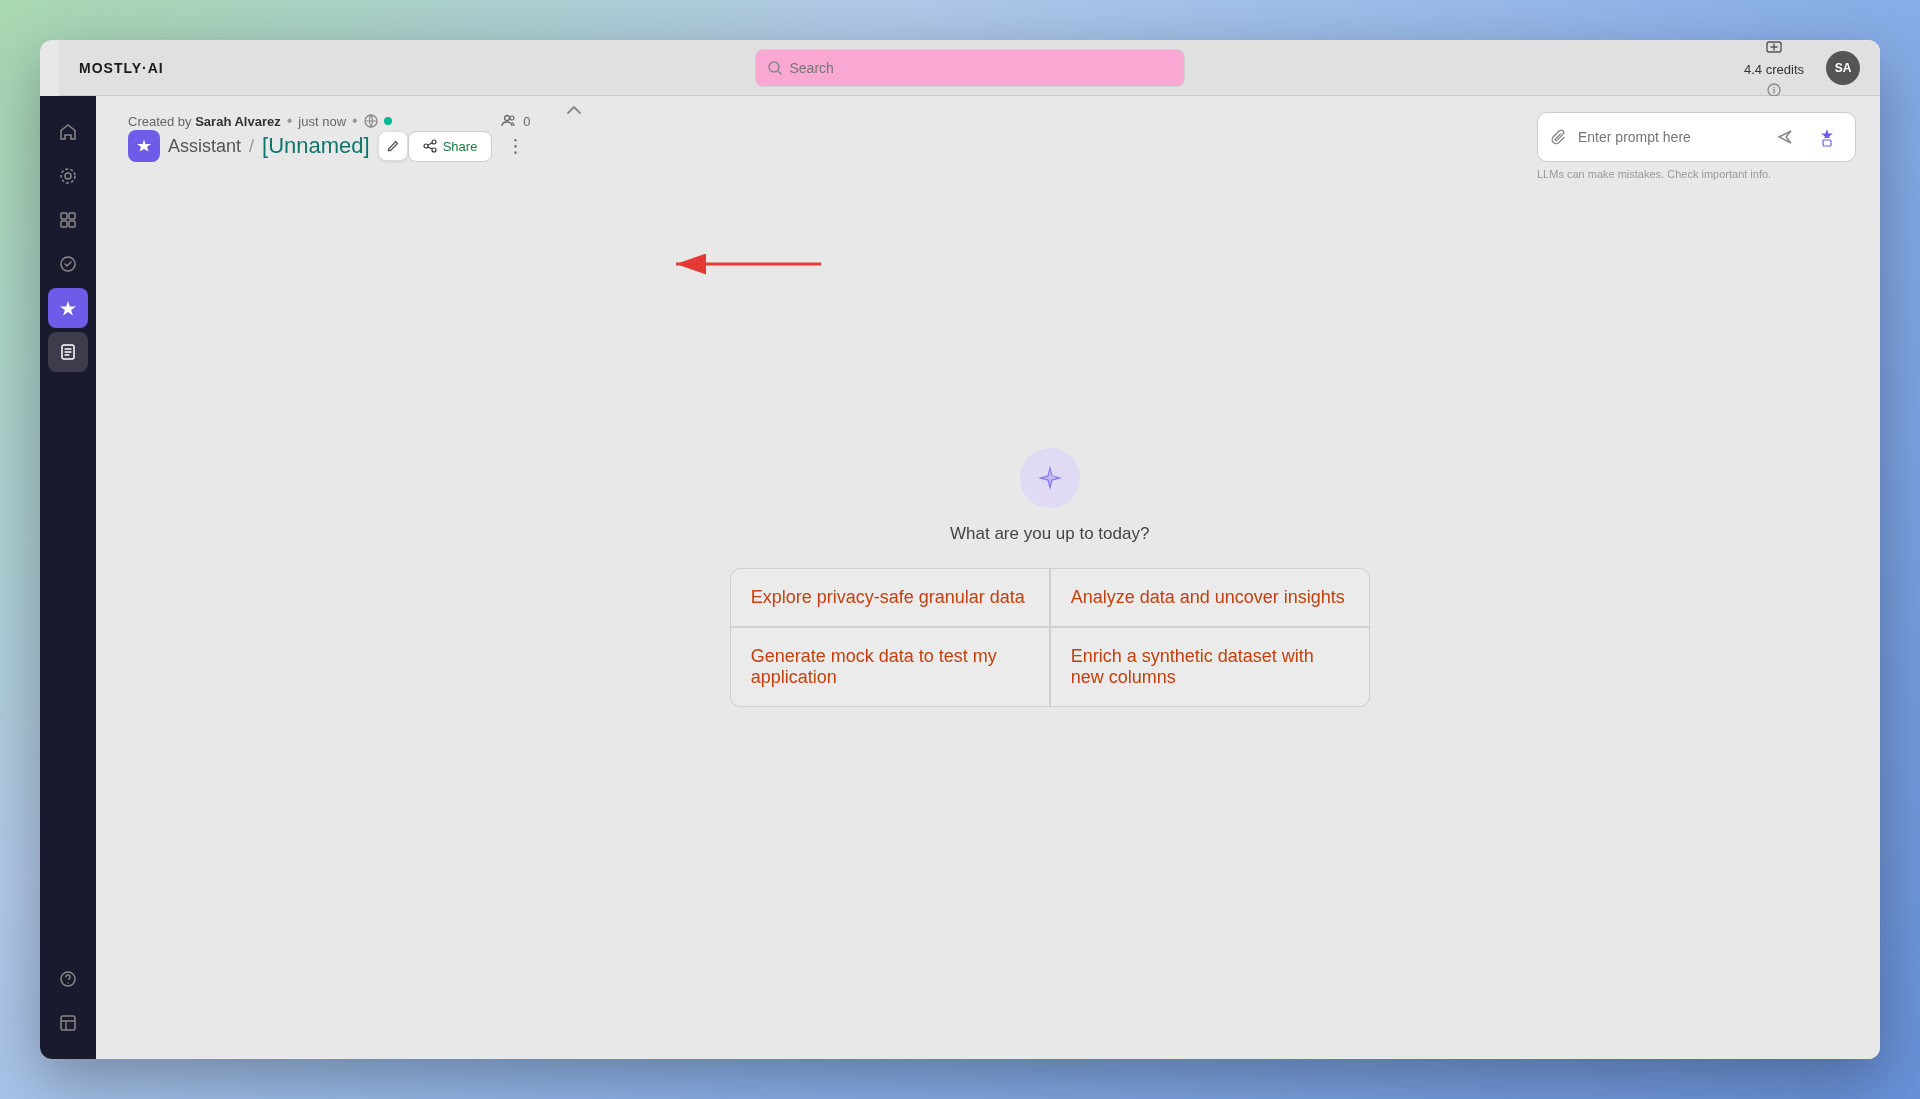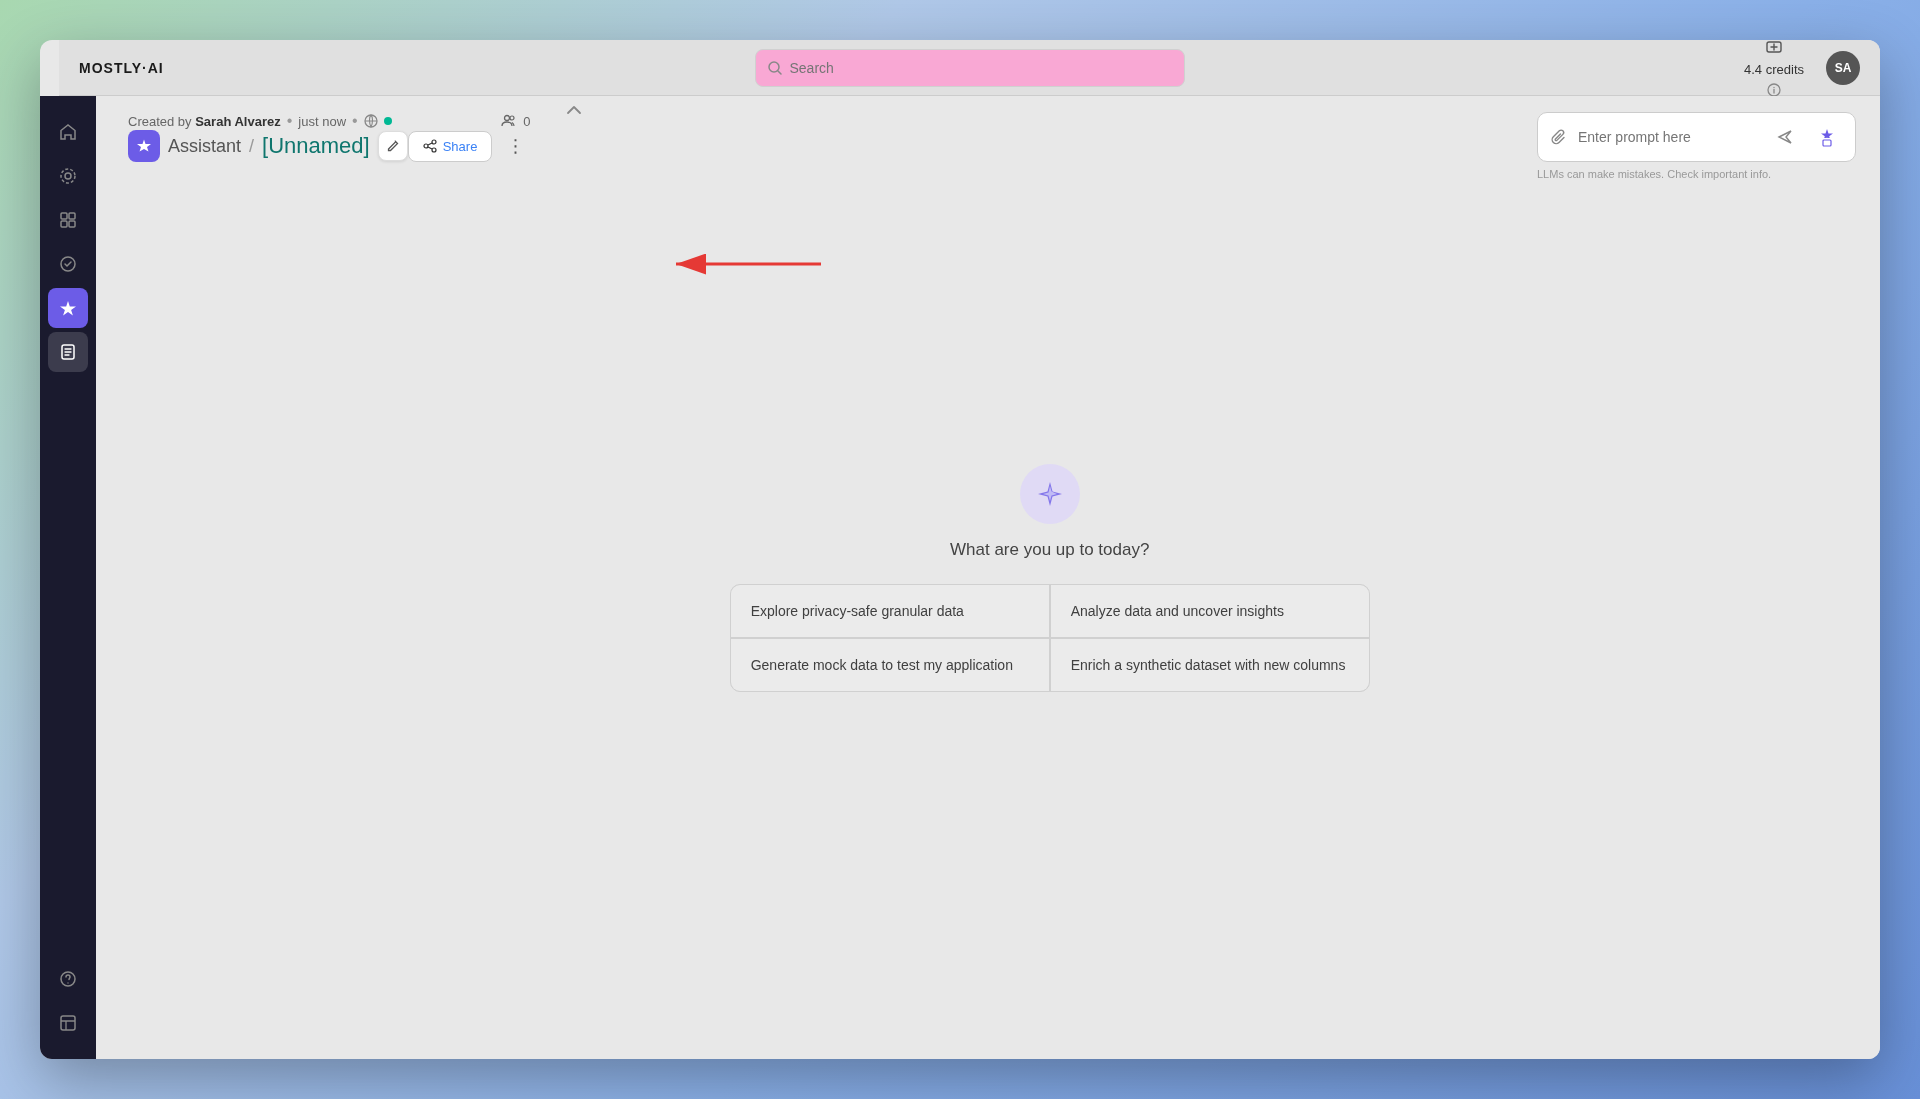--- a/index.html
+++ b/index.html
@@ -264,21 +264,21 @@
 
     .share-btn {
       display: flex;
       align-items: center;
       gap: 6px;
       padding: 7px 14px;
       border: 1px solid #ccc;
       border-radius: 8px;
       background: white;
       font-size: 13px;
-      color: #3b82f6;
+      color: #15803d;
       cursor: pointer;
     }
 
     .more-btn {
       width: 30px;
       height: 30px;
       display: flex;
       align-items: center;
       justify-content: center;
       border-radius: 6px;
@@ -344,22 +344,22 @@
       width: 640px;
       background: #d0d0d0;
       border: 1px solid #d0d0d0;
       border-radius: 10px;
       overflow: hidden;
     }
 
     .suggestion-card {
       background: #ebebeb;
       padding: 18px 20px;
-      font-size: 14px;
-      color: #404040;
+      font-size: 18px;
+      color: #c2410c;
       cursor: pointer;
       transition: background 0.15s;
     }
 
     
     .input-area {
       padding: 16px 24px 8px;
       flex-shrink: 0;
     }
 

